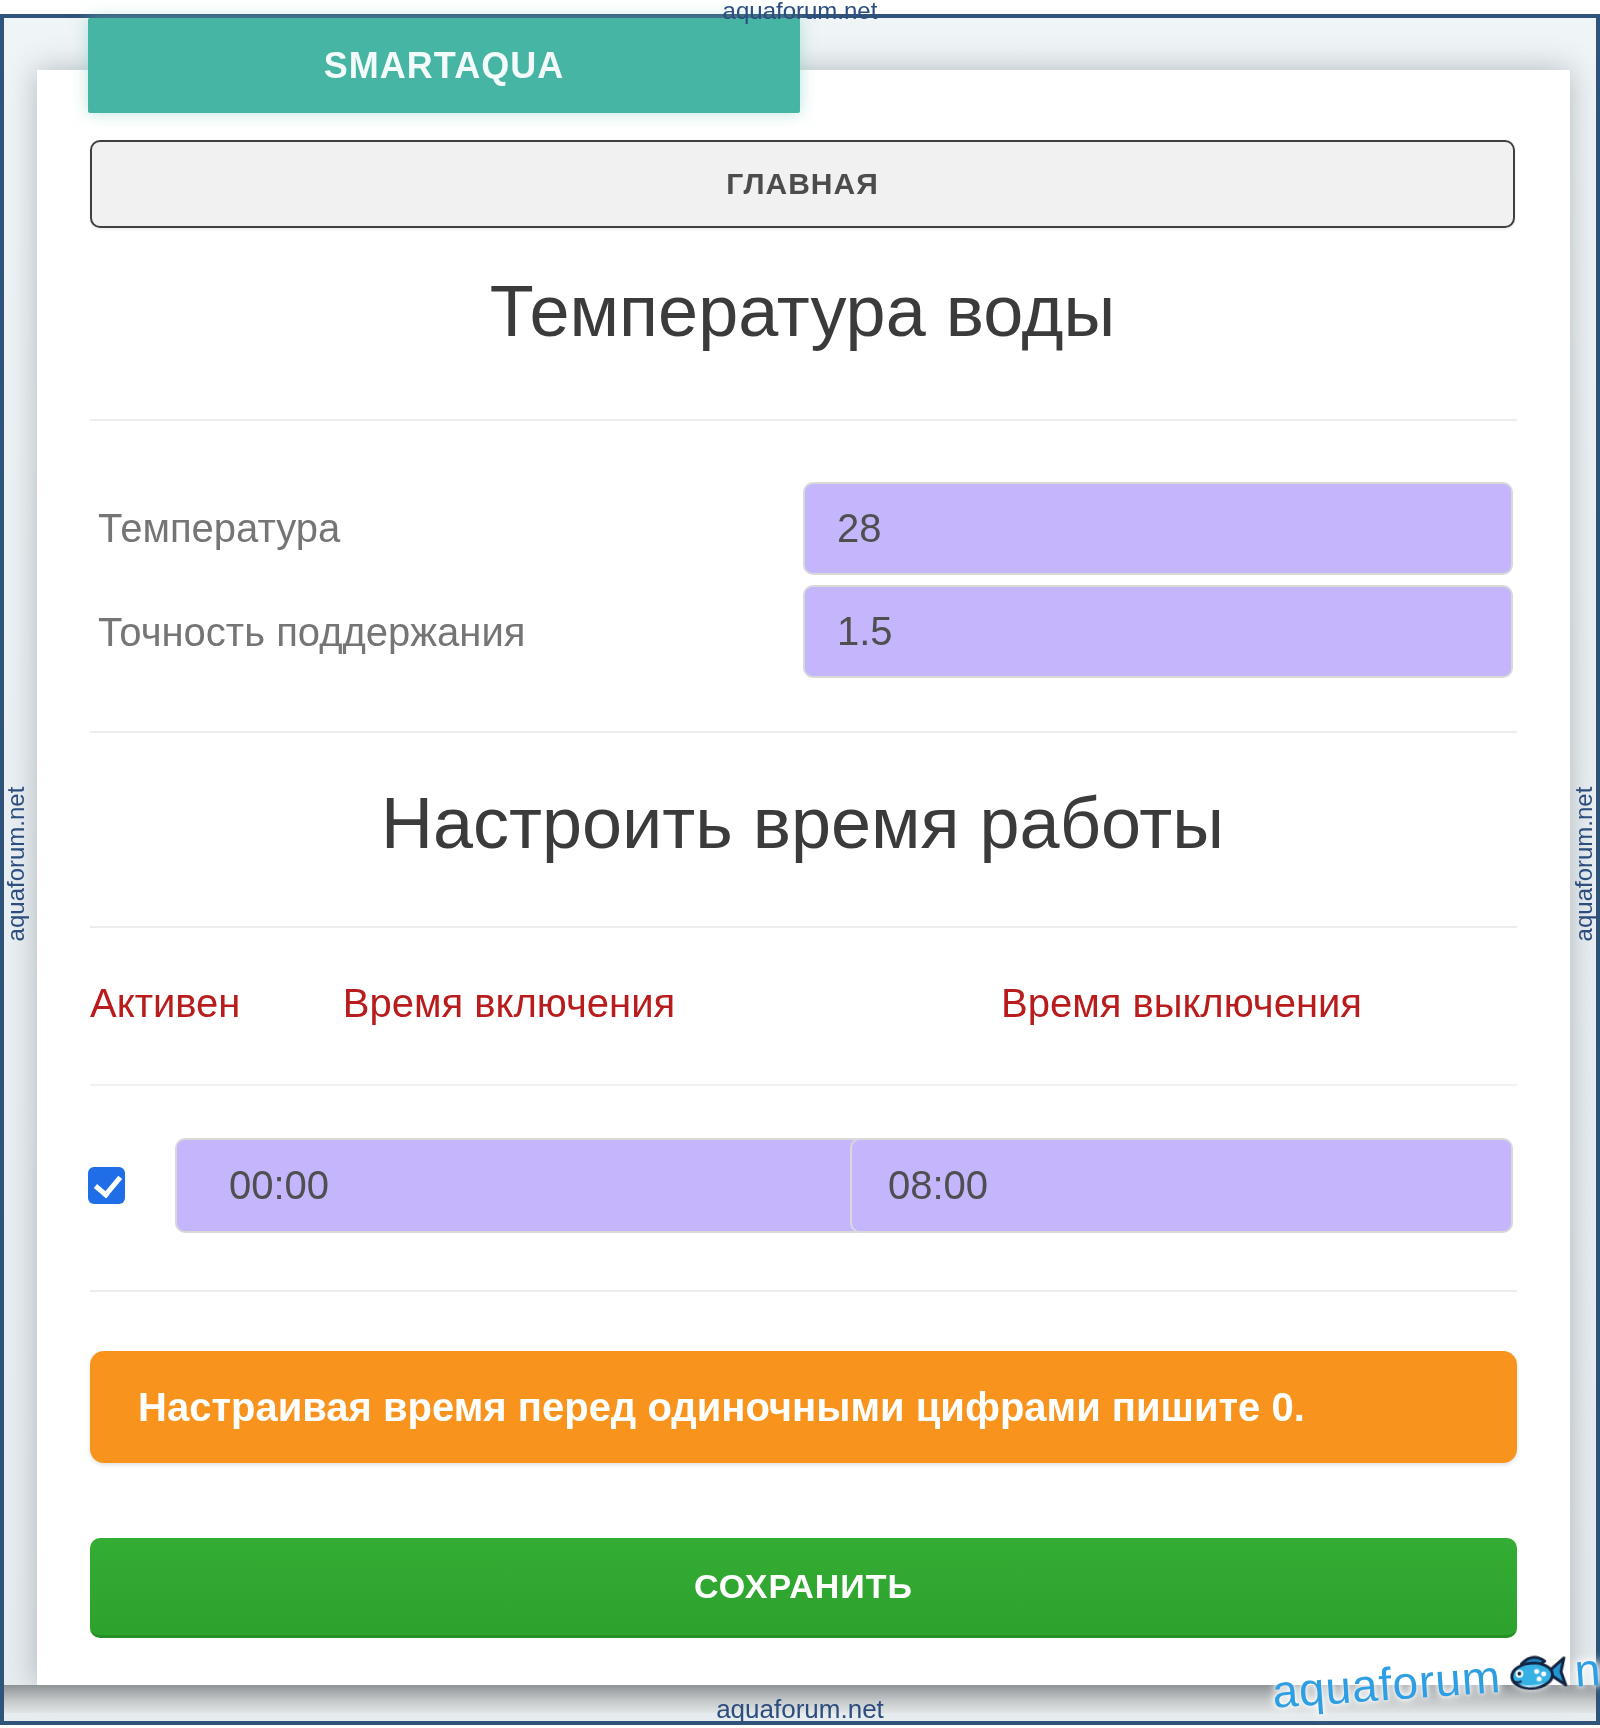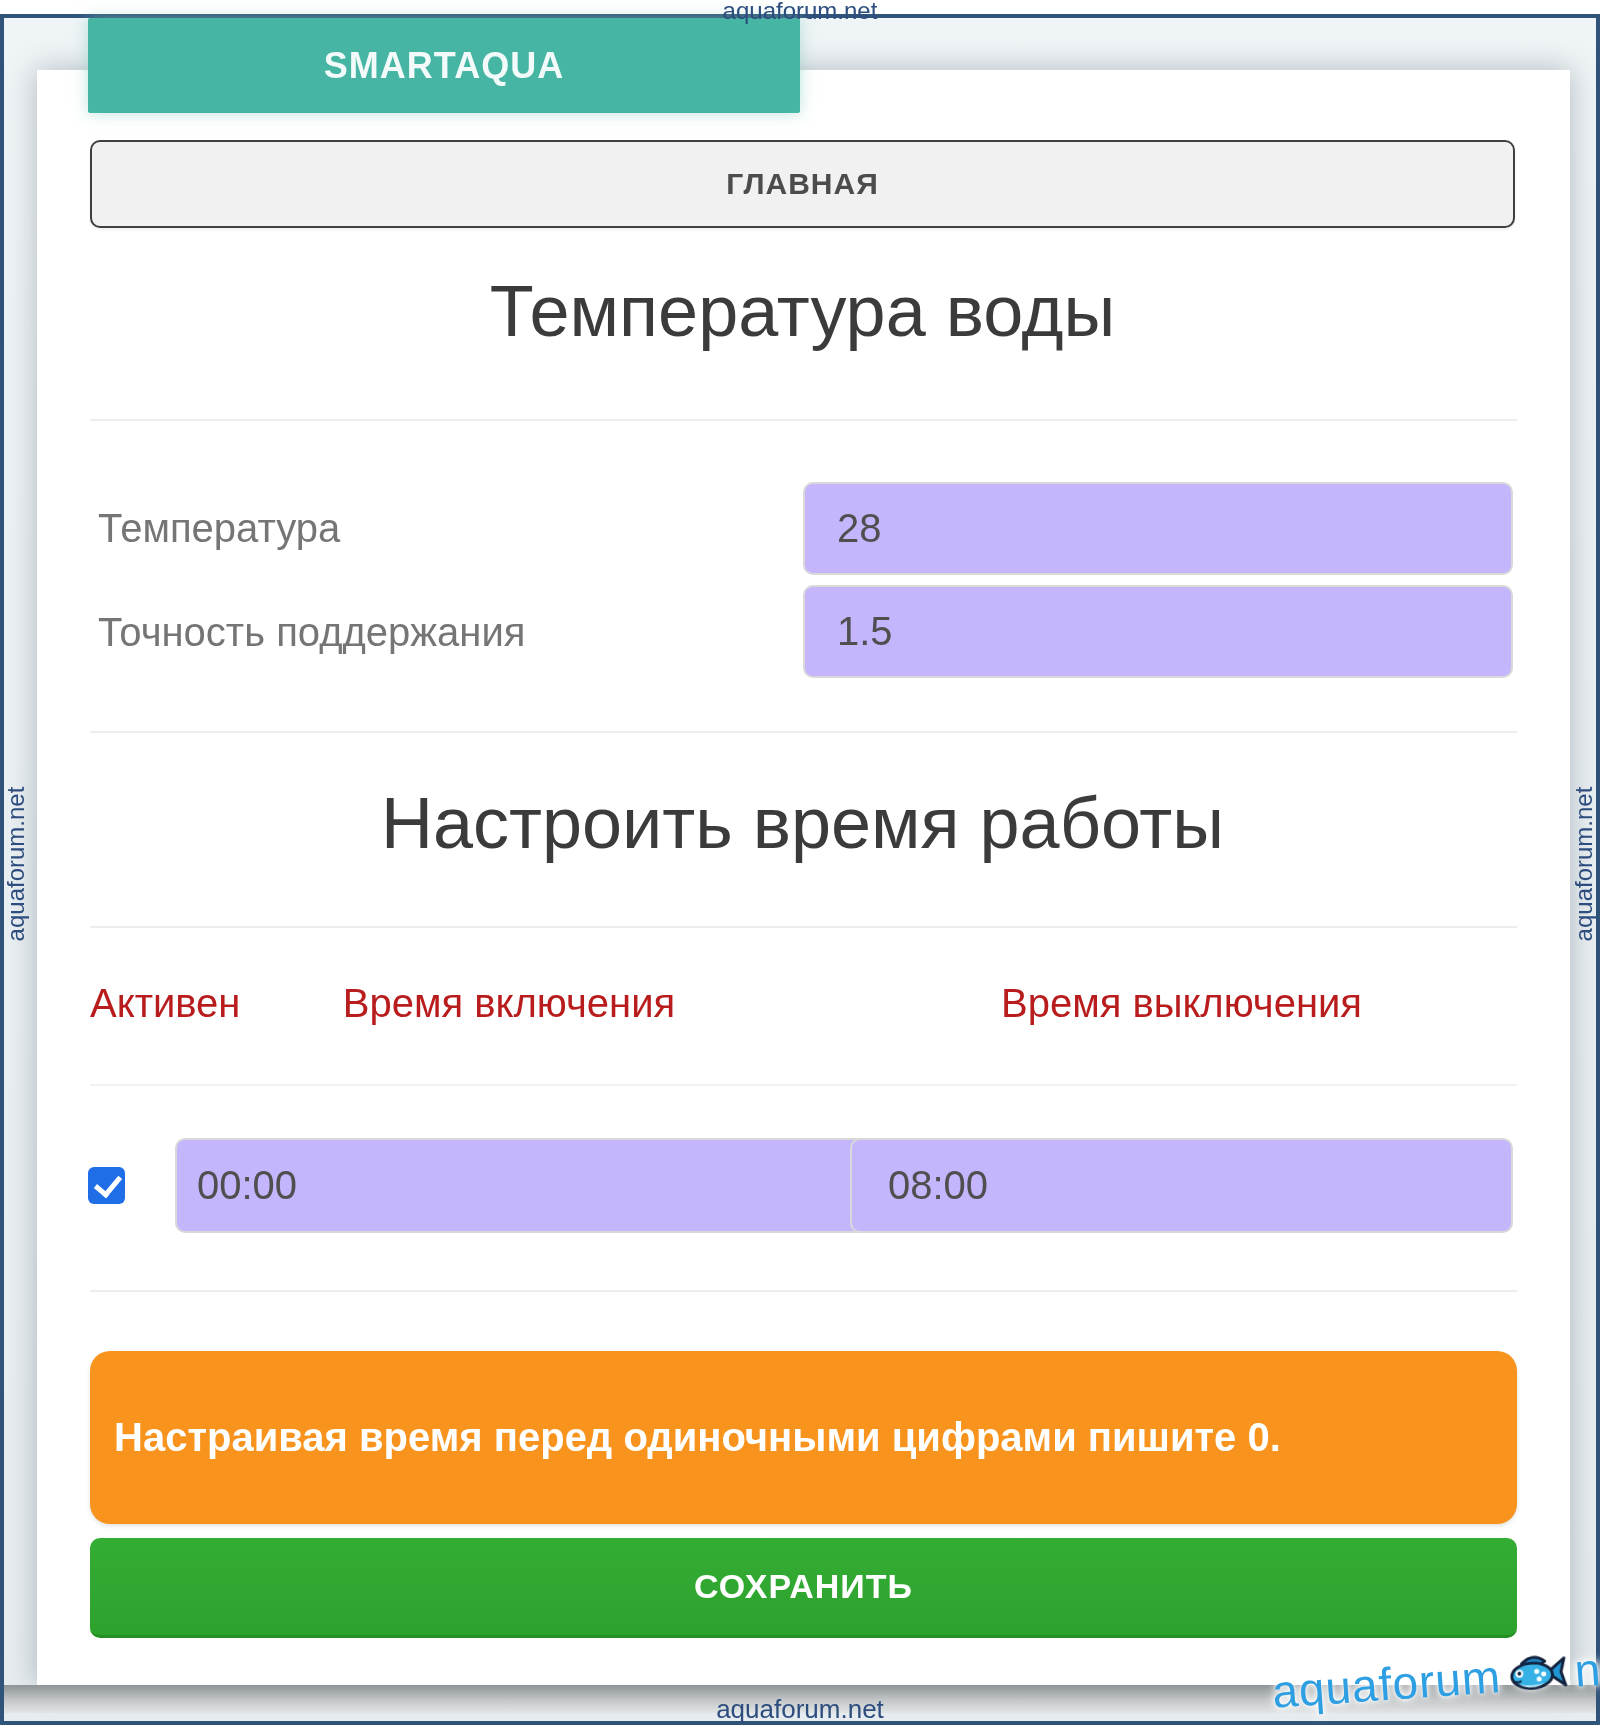--- a/index.html
+++ b/index.html
@@ -60,26 +60,26 @@
   .colh2{left:175px;width:668px;text-align:center;}
   .colh3{left:850px;width:663px;text-align:center;}
   .checkbox{
     position:absolute;left:88px;top:1167px;width:37px;height:37px;border-radius:6px;
     background:#1f6ee8;z-index:5;cursor:pointer;
   }
   .checkbox::after{
     content:"";position:absolute;left:12px;top:4px;width:11px;height:20px;
     border:solid #fff;border-width:0 5px 5px 0;transform:rotate(40deg);
   }
-  .time1{left:175px;top:1138px;width:716px;height:95px;padding-left:20px;}
+  .time1{left:175px;top:1138px;width:716px;height:95px;padding-left:52px;}
   .time2{left:850px;top:1138px;width:663px;height:95px;padding-left:36px;}
   .alert{
-    position:absolute;left:90px;top:1351px;width:1427px;height:173px;box-sizing:border-box;
-    background:#f8941e;border-radius:20px;color:#ffffff;font-size:40px;font-weight:bold;
-    display:flex;align-items:center;padding-left:24px;z-index:5;
+    position:absolute;left:90px;top:1351px;width:1427px;height:112px;box-sizing:border-box;
+    background:#f8941e;border-radius:14px;color:#ffffff;font-size:40px;font-weight:bold;
+    display:flex;align-items:center;padding-left:48px;z-index:5;
     box-shadow:0 2px 4px rgba(0,0,0,.12);
   }
   .save-btn{
     position:absolute;left:90px;top:1538px;width:1427px;height:100px;box-sizing:border-box;
     background:linear-gradient(180deg,#34ad34,#2da22d);border:none;border-bottom:3px solid #249024;
     border-radius:10px;color:#ffffff;font-size:34px;font-weight:bold;letter-spacing:1px;
     display:flex;align-items:center;justify-content:center;z-index:5;cursor:pointer;
     font-family:"Liberation Sans",sans-serif;
   }
   .bottom-band{

